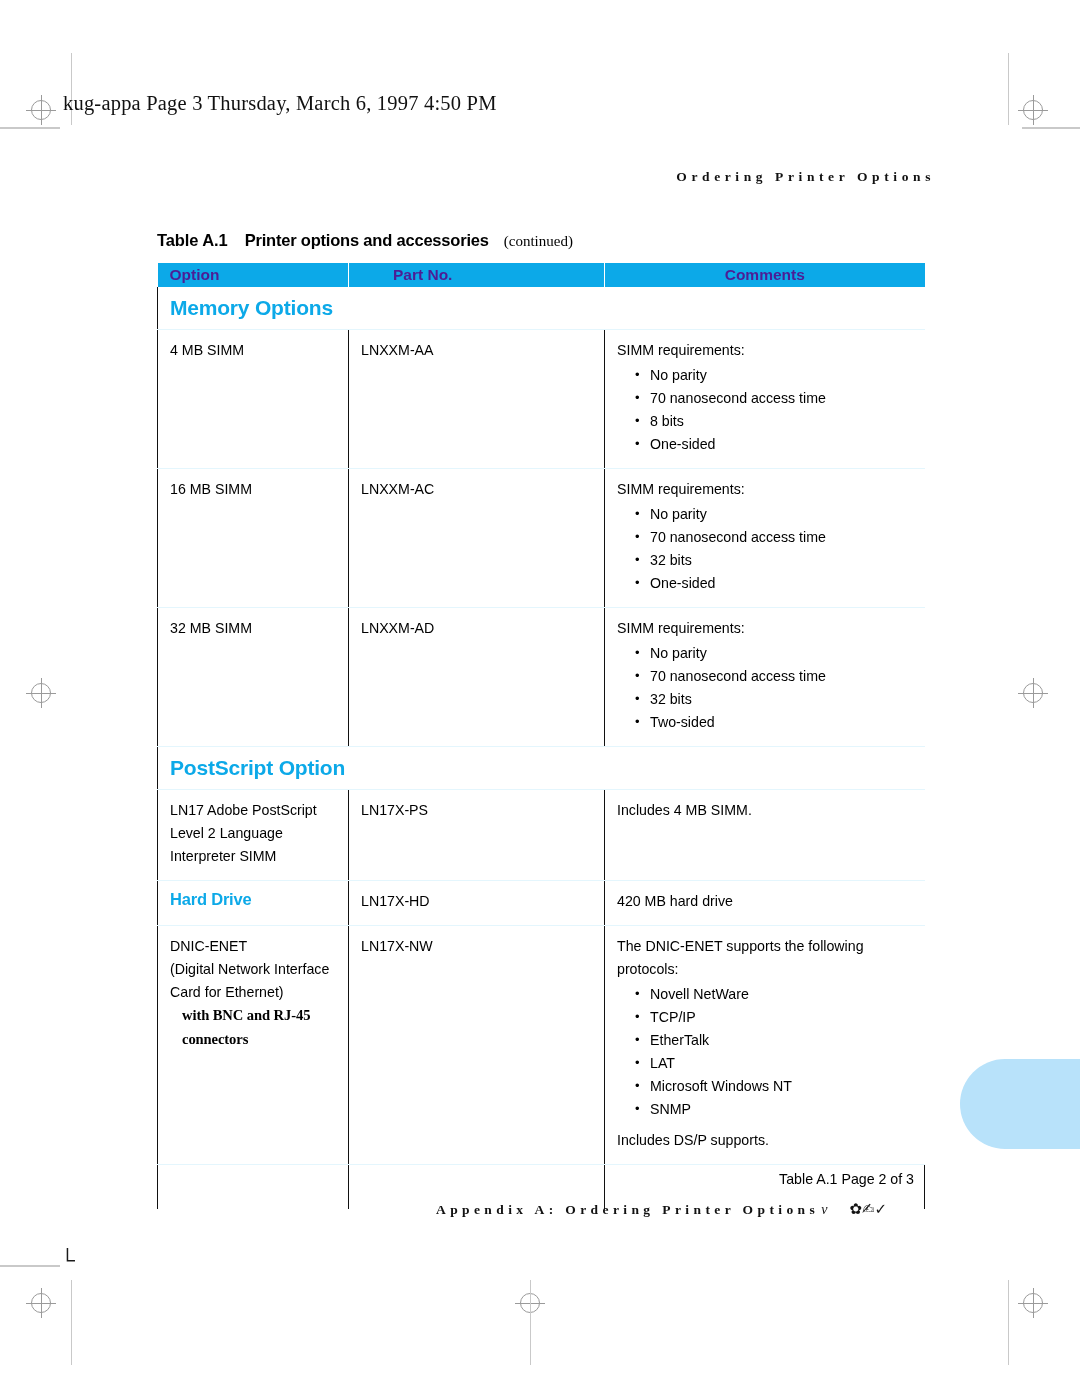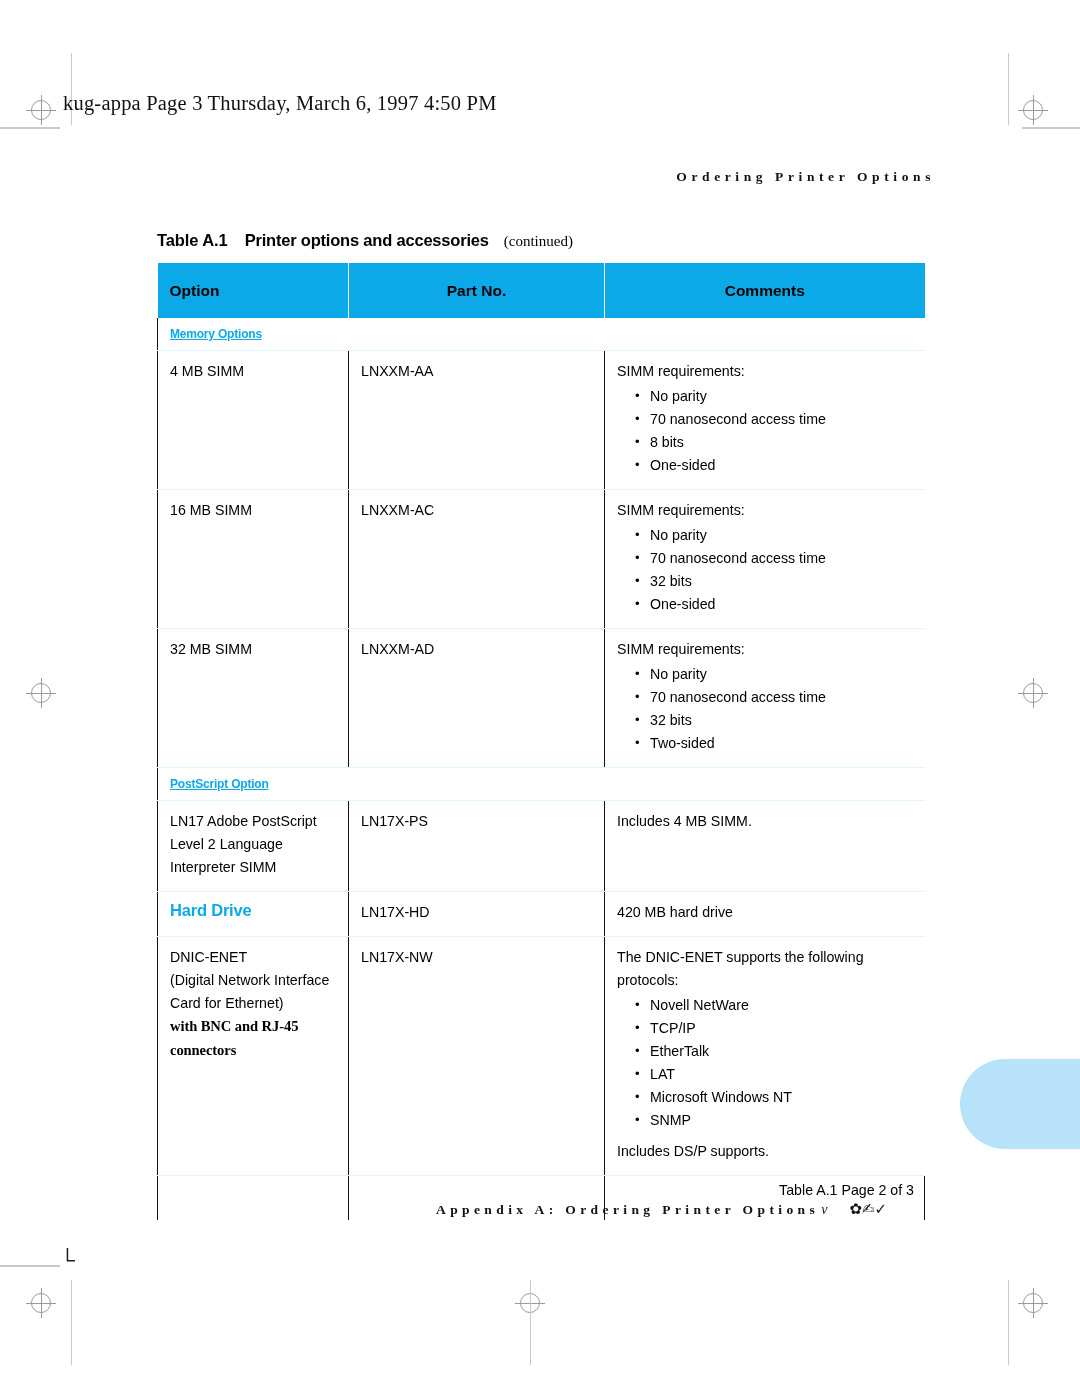--- a/index.html
+++ b/index.html
@@ -60,60 +60,61 @@
   }
   .tbl td,.tbl th{
     vertical-align:top;padding:0;margin:0;
   }
   col.c1{width:191px;}
   col.c2{width:256px;}
   col.c3{width:320px;}
 
   
   tr.hdr td{
-    background:#0ca9e8;color:#000000;
+    background:#0ca9e8;color:#4c1d95;
     font-family:"Liberation Sans",sans-serif;font-weight:bold;font-size:15.5px;
-    height:55px;vertical-align:middle;
+    height:24px;vertical-align:middle;
     border-right:1.6px solid #ffffff;
   }
   tr.hdr td.h1{padding-left:12px;text-align:left;}
-  tr.hdr td.h2{text-align:center;}
+  tr.hdr td.h2{padding-left:44px;}
   tr.hdr td.h3{text-align:center;border-right:none;}
 
   
   td.cell{
     border-right:1.5px solid #111;
     border-bottom:1.1px solid #e4f6fd;
     padding:9px 10px 12px 12px;
     font-size:14.2px;line-height:1.62;
   }
   td.cell.last{border-right:none;}
   td.first{border-left:1.5px solid #111;}
 
   
   td.sect{
     border-left:1.5px solid #111;
     border-bottom:1.1px solid #e4f6fd;
     color:#0ca9e8;
-    font-family:"Liberation Sans",sans-serif;font-weight:bold;font-size:12px;
-    padding:9px 10px 9px 12px;letter-spacing:-0.2px;text-decoration:underline;
+    font-family:"Liberation Sans",sans-serif;font-weight:bold;font-size:21px;
+    padding:9px 10px 9px 12px;letter-spacing:-0.2px;
   }
   
   td.sectinline{
     border-left:1.5px solid #111;border-right:1.5px solid #111;
     border-bottom:1.1px solid #e4f6fd;
     color:#0ca9e8;
     font-family:"Liberation Sans",sans-serif;font-weight:bold;font-size:16.5px;
     padding:9px 10px 9px 12px;letter-spacing:-0.2px;
   }
 
   .blk{display:block;}
   .bold-serif{
     font-family:"Liberation Serif",serif;font-weight:bold;font-size:14.6px;
     letter-spacing:-0.1px;
+    margin-left:12px;
   }
 
   ul.bl{margin:2px 0 0 0;padding:0;list-style:none;}
   ul.bl li{
     position:relative;padding-left:33px;font-size:14.2px;line-height:1.62;
     margin:0;
   }
   ul.bl li .bullet{
     position:absolute;left:18px;top:0;font-size:13px;
   }

